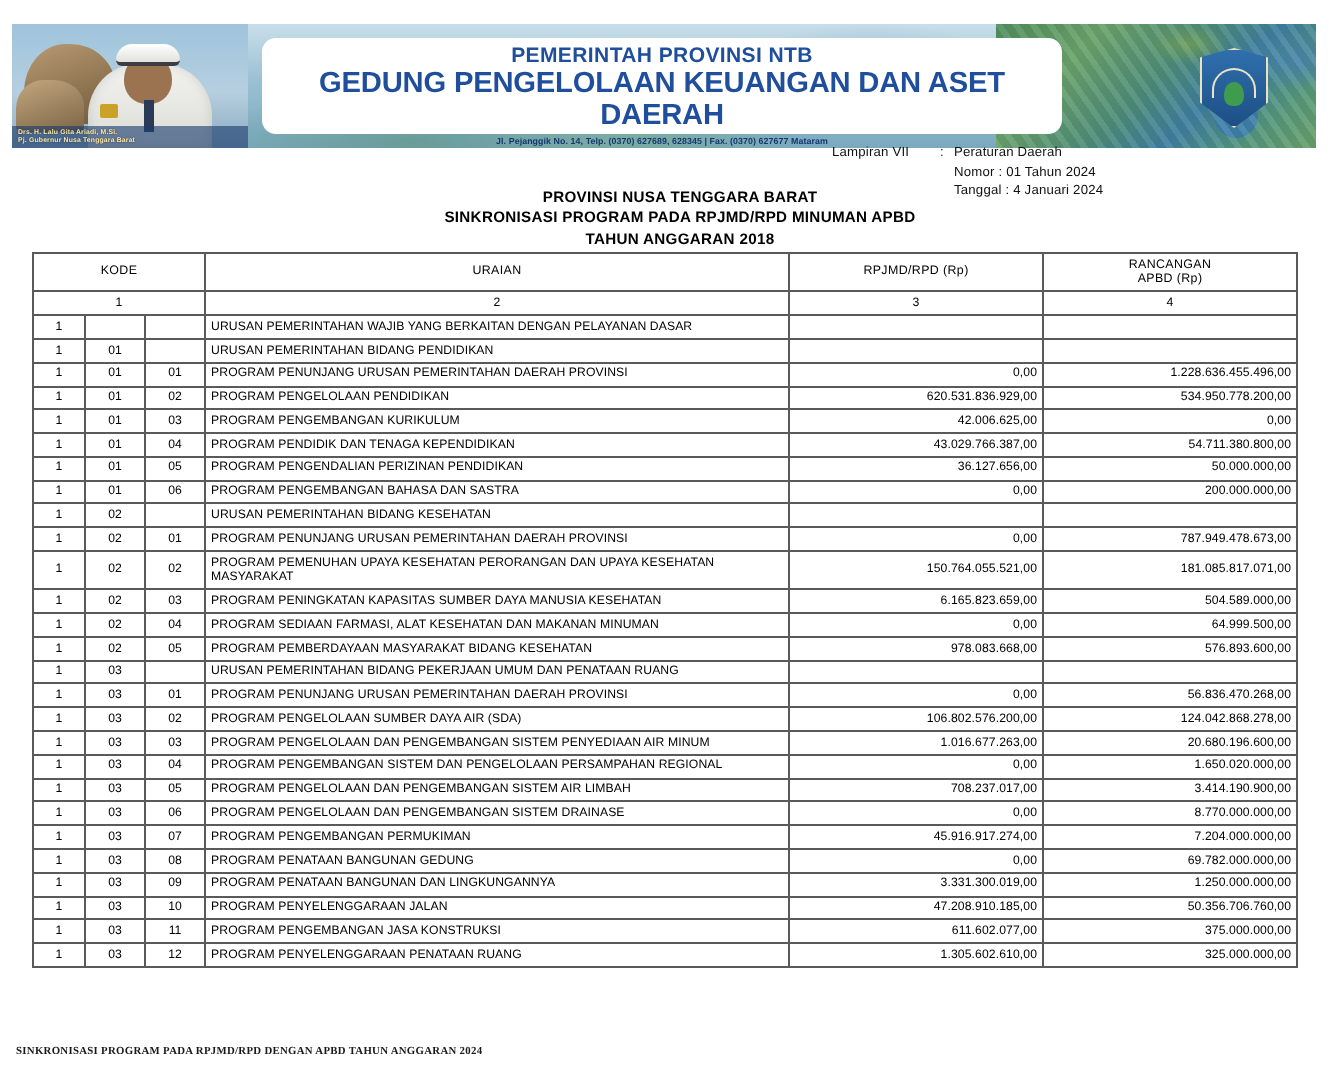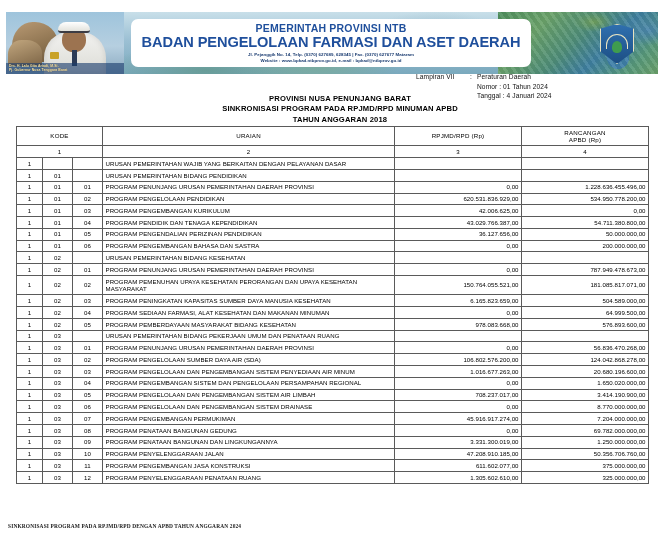--- a/index.html
+++ b/index.html
@@ -268,21 +268,21 @@
       <div class="gov-tie"></div>
       <div class="gov-badge"></div>
       <div class="gov-caption">
         <div>Drs. H. Lalu Gita Ariadi, M.Si.</div>
         <div>Pj. Gubernur Nusa Tenggara Barat</div>
       </div>
     </div>
 
     <div class="plate">
       <div class="plate-l1">PEMERINTAH PROVINSI NTB</div>
-      <div class="plate-l2">BADAN PENGELOLAAN FARMASI DAN ASET DAERAH</div>
+      <div class="plate-l2">GEDUNG PENGELOLAAN KEUANGAN DAN ASET DAERAH</div>
       <div class="plate-l3">Jl. Pejanggik No. 14, Telp. (0370) 627689, 628345 | Fax. (0370) 627677 Mataram</div>
       <div class="plate-l4">Website : www.bpkad.ntbprov.go.id, e-mail : bpkad@ntbprov.go.id</div>
     </div>
 
     <div class="crest"></div>
   </div>
 
   <div class="lampiran">
     <div class="lrow">
       <span class="lkey">Lampiran VII</span>
@@ -295,21 +295,21 @@
       <span>Nomor : 01 Tahun 2024</span>
     </div>
     <div class="lrow">
       <span class="lkey"></span>
       <span class="lsep"></span>
       <span>Tanggal : 4 Januari 2024</span>
     </div>
   </div>
 
   <div class="doctitle">
-    <div>PROVINSI NUSA PENUNJANG BARAT</div>
+    <div>PROVINSI NUSA TENGGARA BARAT</div>
     <div>SINKRONISASI PROGRAM PADA RPJMD/RPD MINUMAN APBD</div>
     <div>TAHUN ANGGARAN 2018</div>
   </div>
 
   <div class="tablewrap">
     <table class="sync">
       <colgroup>
         <col class="c-k1">
           <col class="c-k2">
           <col class="c-k3">

